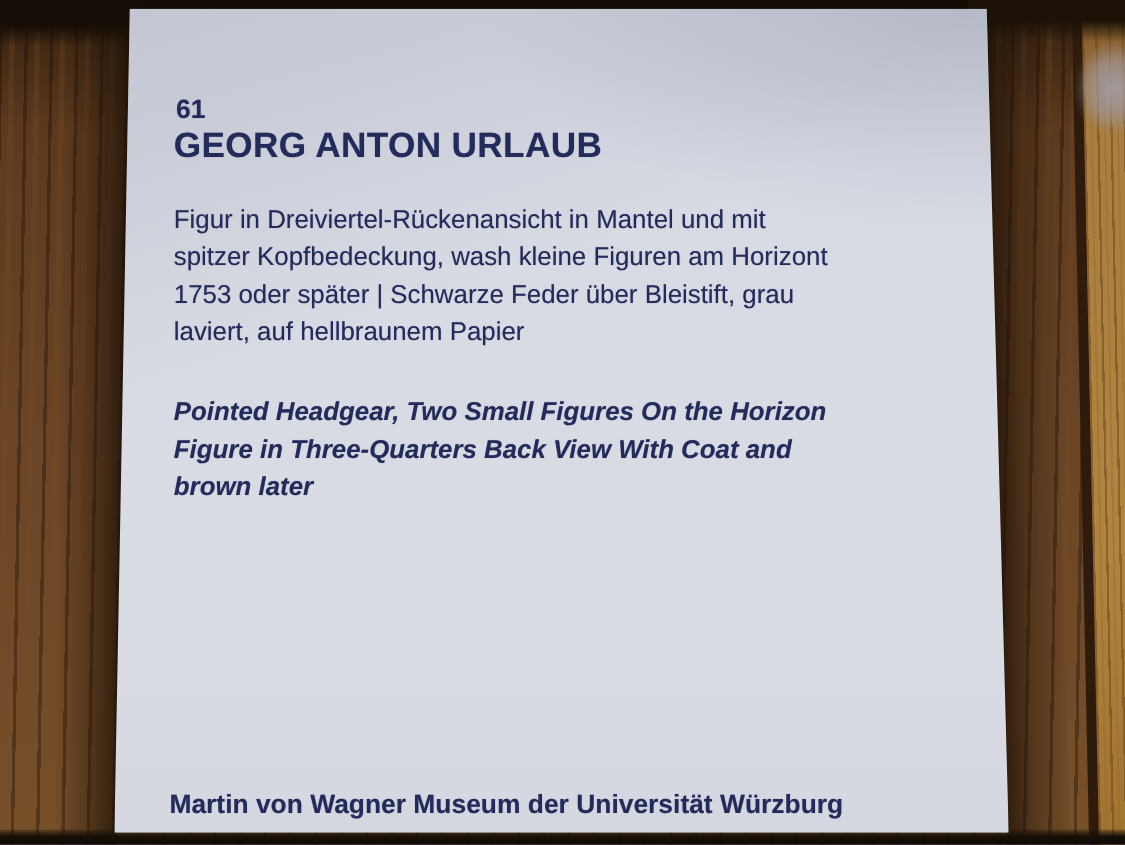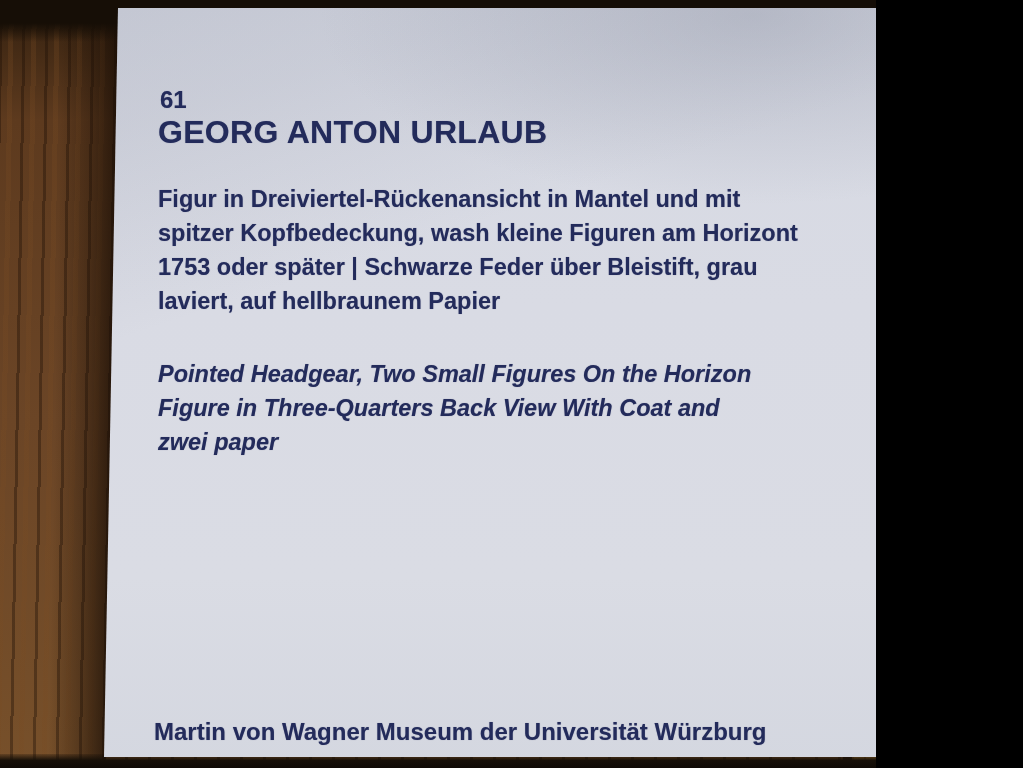--- a/index.html
+++ b/index.html
@@ -1,18 +1,18 @@
 <!DOCTYPE html>
 <html><head>
 <meta charset="utf-8">
 <style>
   html, body { margin: 0; padding: 0; background: #000; }
   .stage {
     position: relative;
-    width: 876px;
+    width: 1023px;
     height: 768px;
     overflow: hidden;
     font-family: "Liberation Sans", "DejaVu Sans", sans-serif;
     background-color: #8b5cf6;
   }
 
   
   .wood-base {
     position: absolute; inset: 0;
     background:
@@ -77,21 +77,21 @@
 
   
   .txt {
     position: absolute;
     color: #232b5b;
     text-shadow: 0 0 1px rgba(35,43,91,0.4);
     white-space: nowrap;
   }
   .catalog-number { left: 160px; top: 84px; font-size: 24px; font-weight: bold; line-height: 32px; }
   .artist-name    { left: 158px; top: 116px; font-size: 32px; font-weight: bold; line-height: 32px; letter-spacing: 0.3px; }
-  .desc-de        { left: 158px; top: 182px; font-size: 23.5px; font-weight: bold; line-height: 34px; }
+  .desc-de        { left: 158px; top: 182px; font-size: 23.5px; font-weight: normal; line-height: 34px; }
   .desc-en        { left: 158px; top: 357px; font-size: 23.5px; font-weight: bold; font-style: italic; line-height: 34px; }
   .museum-credit  { left: 154px; top: 677px; font-size: 24px; font-weight: bold; line-height: 30px; margin-top: 40px; }
 </style>
 </head>
 <body>
 
 <div class="stage">
 
   <div class="wood-base"></div>
   <div class="wood-light-strip"></div>
@@ -112,20 +112,20 @@
     <div class="txt desc-de">
       <div>Figur in Dreiviertel-Rückenansicht in Mantel und mit</div>
       <div>spitzer Kopfbedeckung, wash kleine Figuren am Horizont</div>
       <div>1753 oder später | Schwarze Feder über Bleistift, grau</div>
       <div>laviert, auf hellbraunem Papier</div>
     </div>
 
     <div class="txt desc-en">
       <div>Pointed Headgear, Two Small Figures On the Horizon</div>
       <div>Figure in Three-Quarters Back View With Coat and</div>
-      <div>zwei paper</div>
+      <div>brown later</div>
     </div>
 
     <div class="txt museum-credit">Martin von Wagner Museum der Universität Würzburg</div>
 
   </div>
 
 </div>
 
 </body></html>

